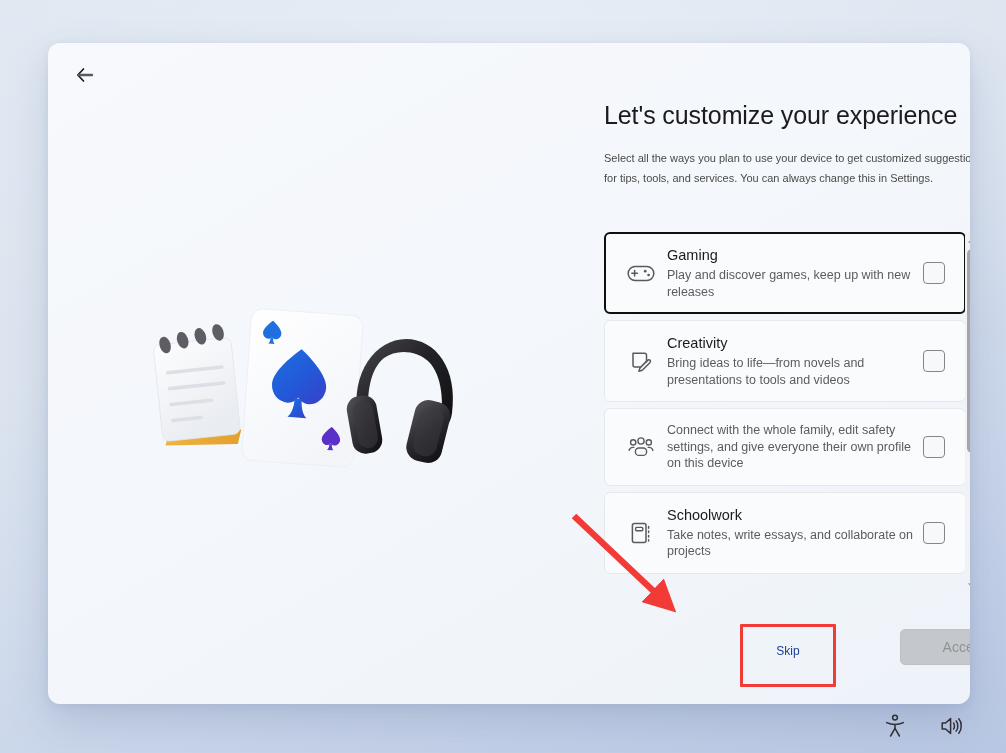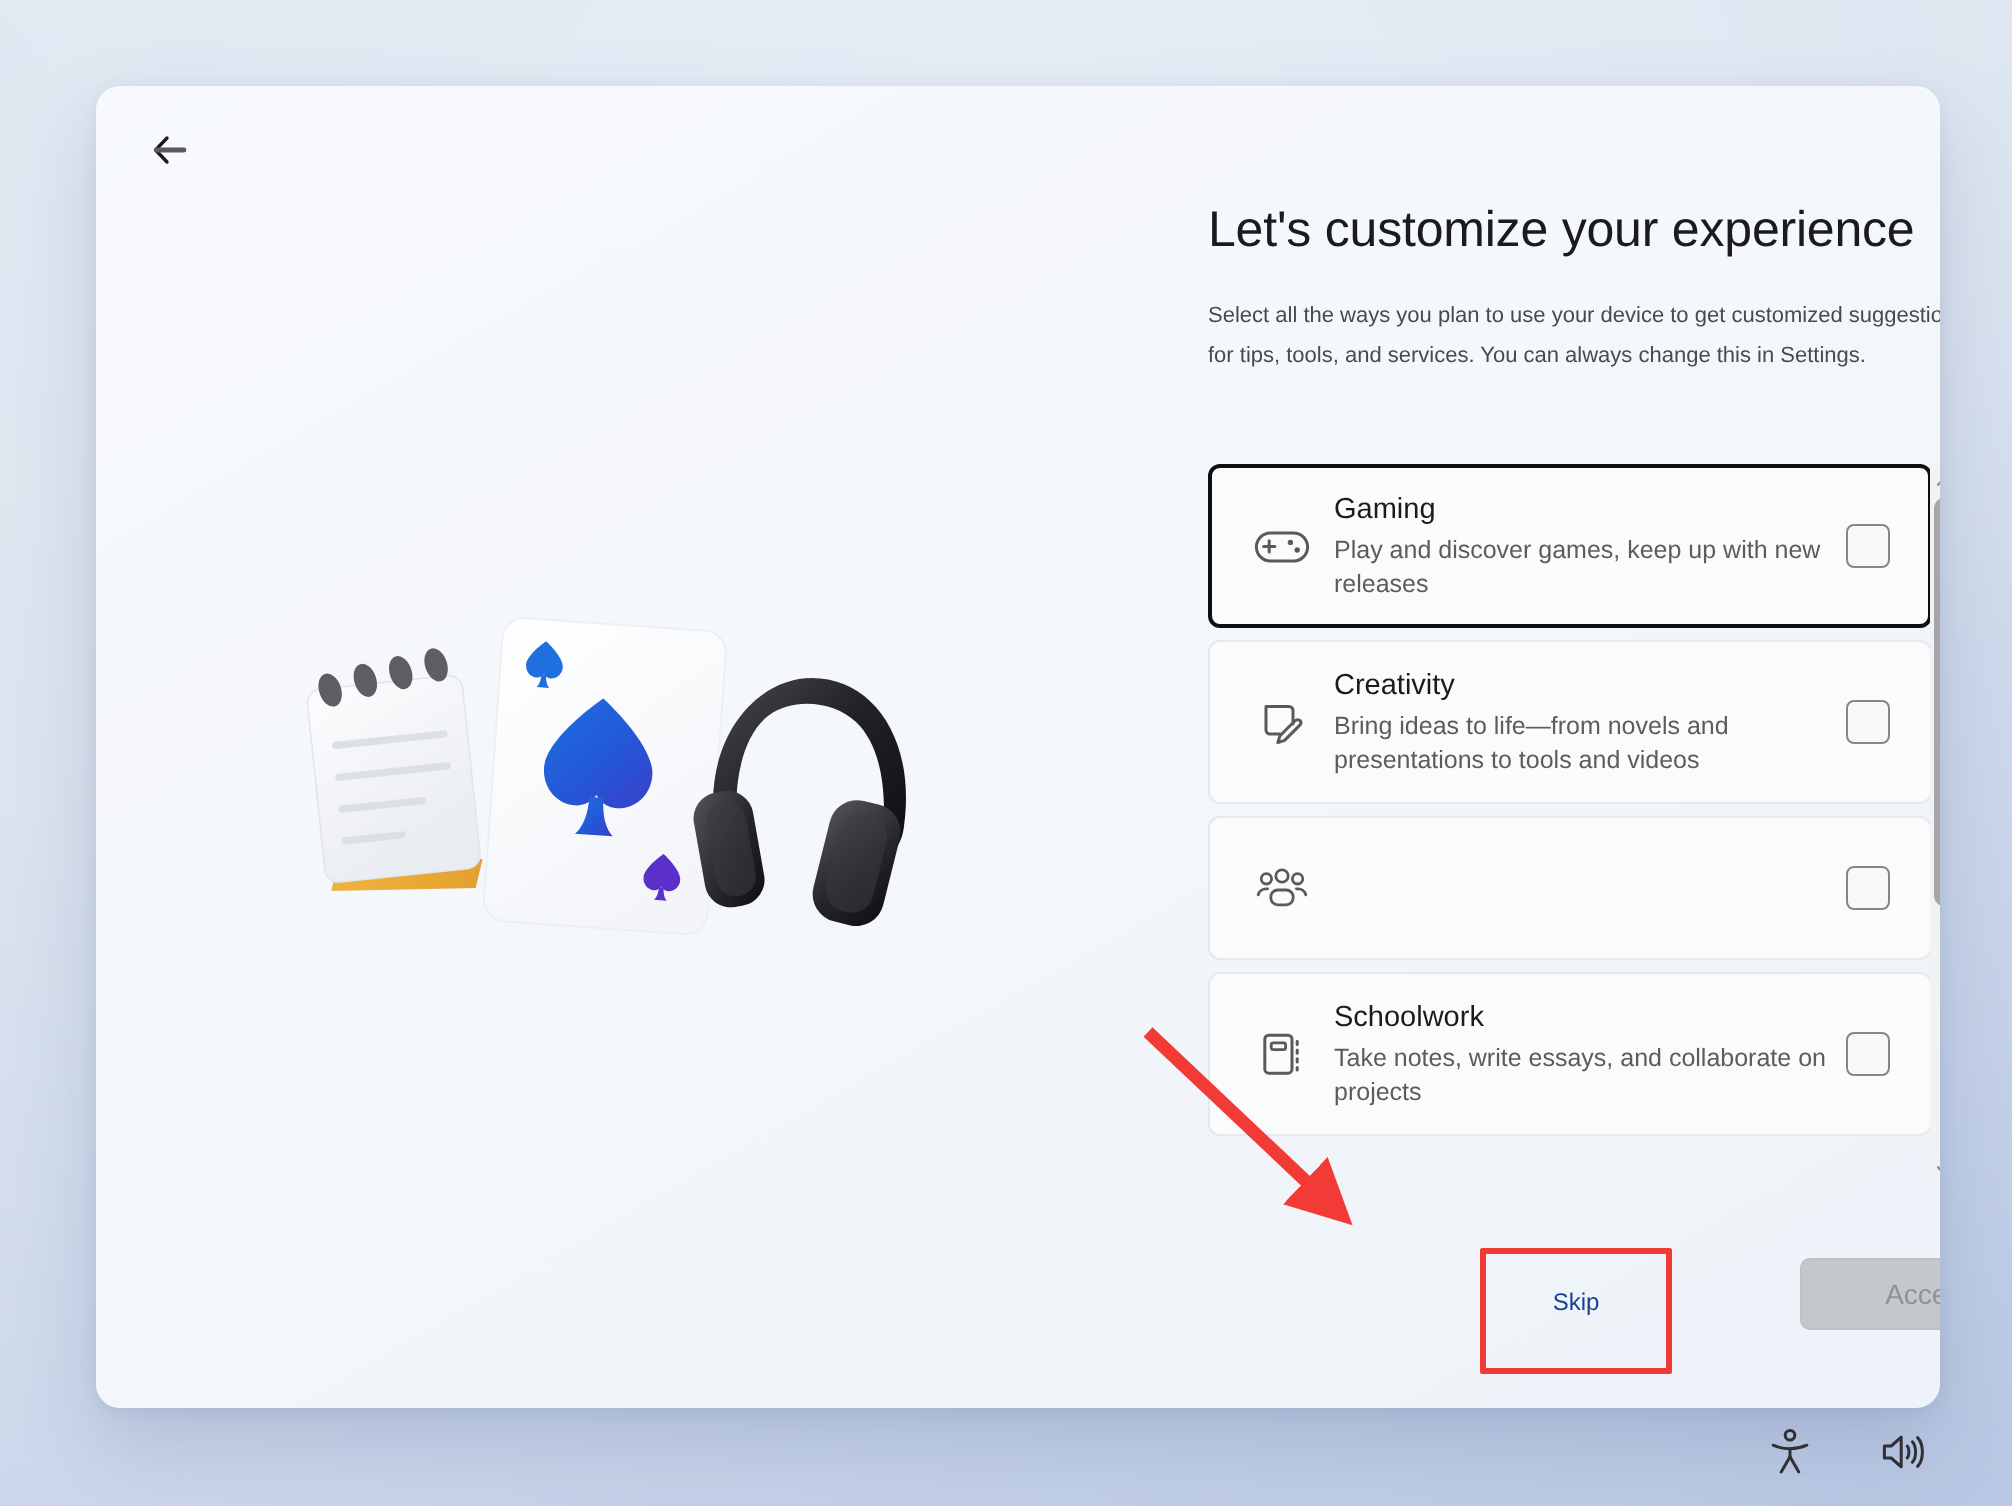--- a/index.html
+++ b/index.html
@@ -432,20 +432,21 @@
               <svg width="28" height="24" viewBox="0 0 28 24" fill="none">
                 <circle cx="6.2" cy="7.4" r="2.6" stroke="#5a5a5c" stroke-width="1.4"></circle>
                 <circle cx="14" cy="6" r="3.1" stroke="#5a5a5c" stroke-width="1.4"></circle>
                 <circle cx="21.8" cy="7.4" r="2.6" stroke="#5a5a5c" stroke-width="1.4"></circle>
                 <path d="M2.1 15.4 a4.1 4.1 0 0 1 4.1-3 h0.6" stroke="#5a5a5c" stroke-width="1.4" stroke-linecap="round"></path>
                 <path d="M25.9 15.4 a4.1 4.1 0 0 0-4.1-3 h-0.6" stroke="#5a5a5c" stroke-width="1.4" stroke-linecap="round"></path>
                 <rect x="8.4" y="13" width="11.2" height="7.4" rx="3.5" stroke="#5a5a5c" stroke-width="1.4"></rect>
               </svg>
             </div>
             <div class="opt-text">
+              <div class="opt-desc">Connect with the whole family, edit safety settings, and give everyone their own profile on this device</div>
             </div>
             <div class="opt-check"></div>
           </div>
 
           <div class="option-card">
             <div class="opt-icon">
               <svg width="26" height="26" viewBox="0 0 26 26" fill="none">
                 <rect x="4.4" y="3.6" width="13.6" height="19" rx="2" stroke="#5a5a5c" stroke-width="1.5"></rect>
                 <rect x="7.6" y="7.4" width="7.2" height="3.4" rx="1" stroke="#5a5a5c" stroke-width="1.4"></rect>
                 <path d="M20.6 6.6 v1.6 M20.6 11 v1.6 M20.6 15.4 v1.6 M20.6 19.8 v1.2" stroke="#5a5a5c" stroke-width="1.5" stroke-linecap="round"></path>

